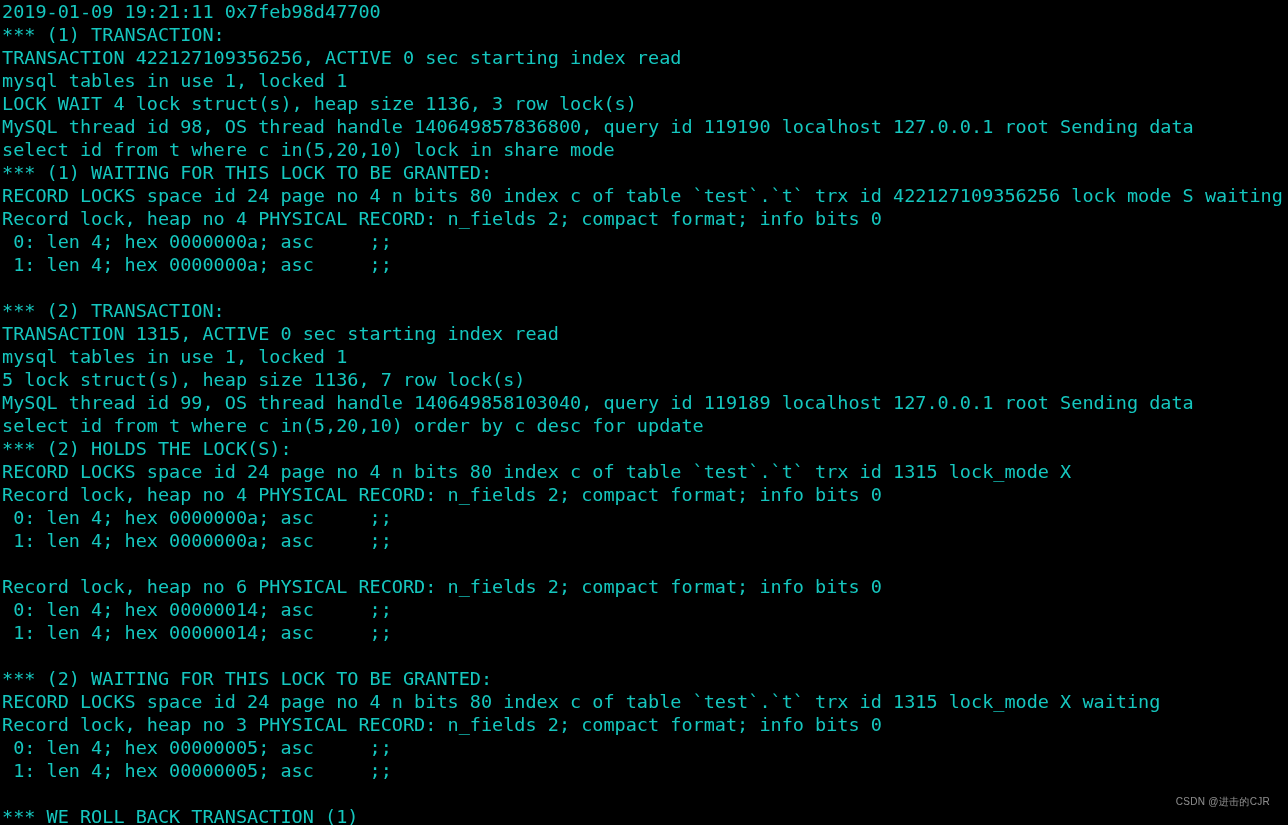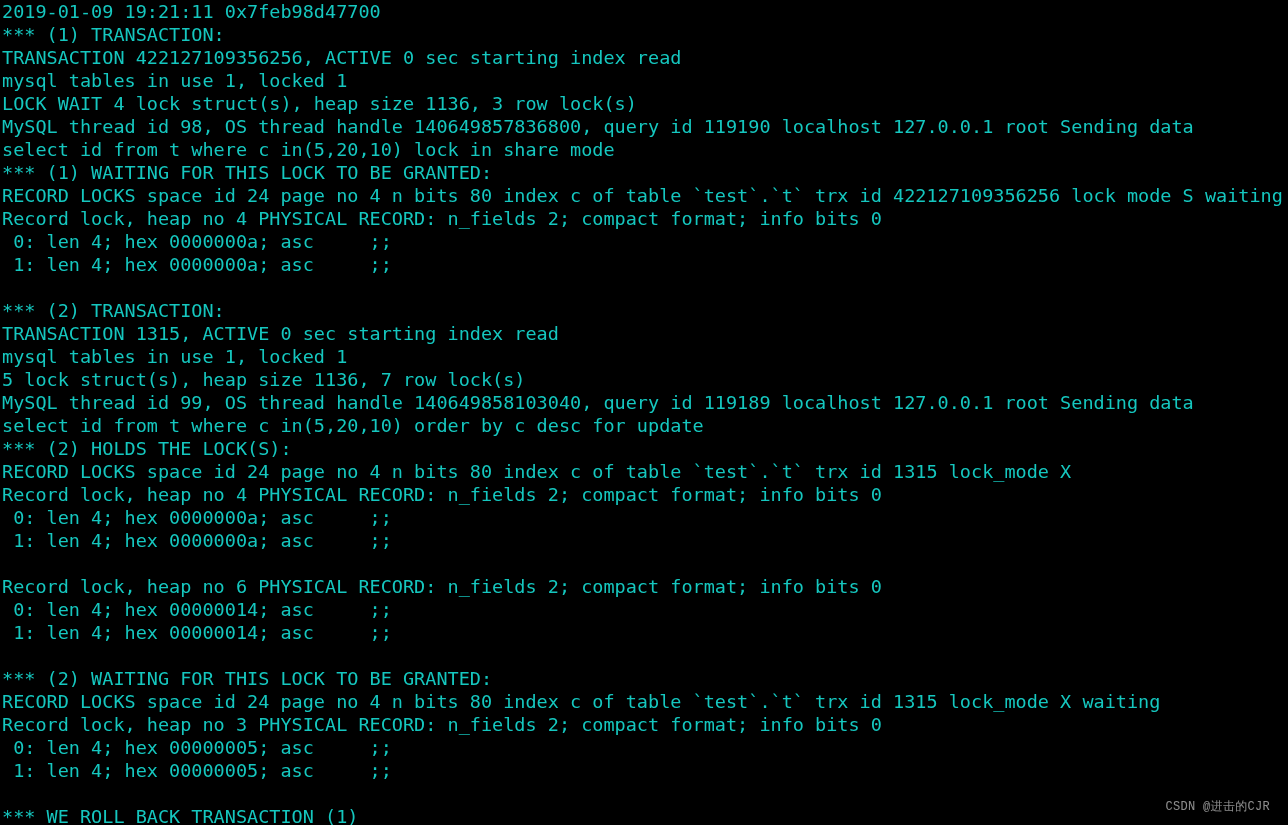--- a/index.html
+++ b/index.html
@@ -17,23 +17,23 @@
     font-family: "Menlo", "Consolas", "DejaVu Sans Mono", monospace;
     font-size: 18.5px;
     line-height: 23px;
     color: #15c7bf;
     white-space: pre;
     letter-spacing: 0;
   }
   .watermark {
     position: absolute;
     right: 18px;
-    bottom: 10px;
-    font-family: Liberation Mono, monospace;
-    font-size: 12px;
+    bottom: 16px;
+    font-family: Liberation Sans, sans-serif;
+    font-size: 10px;
     color: rgba(255,255,255,0.55);
     letter-spacing: 0.3px;
     pointer-events: none;
     user-select: none;
   }
 </style>
 </head>
 <body>
 
 <pre class="terminal" id="terminal">2019-01-09 19:21:11 0x7feb98d47700

